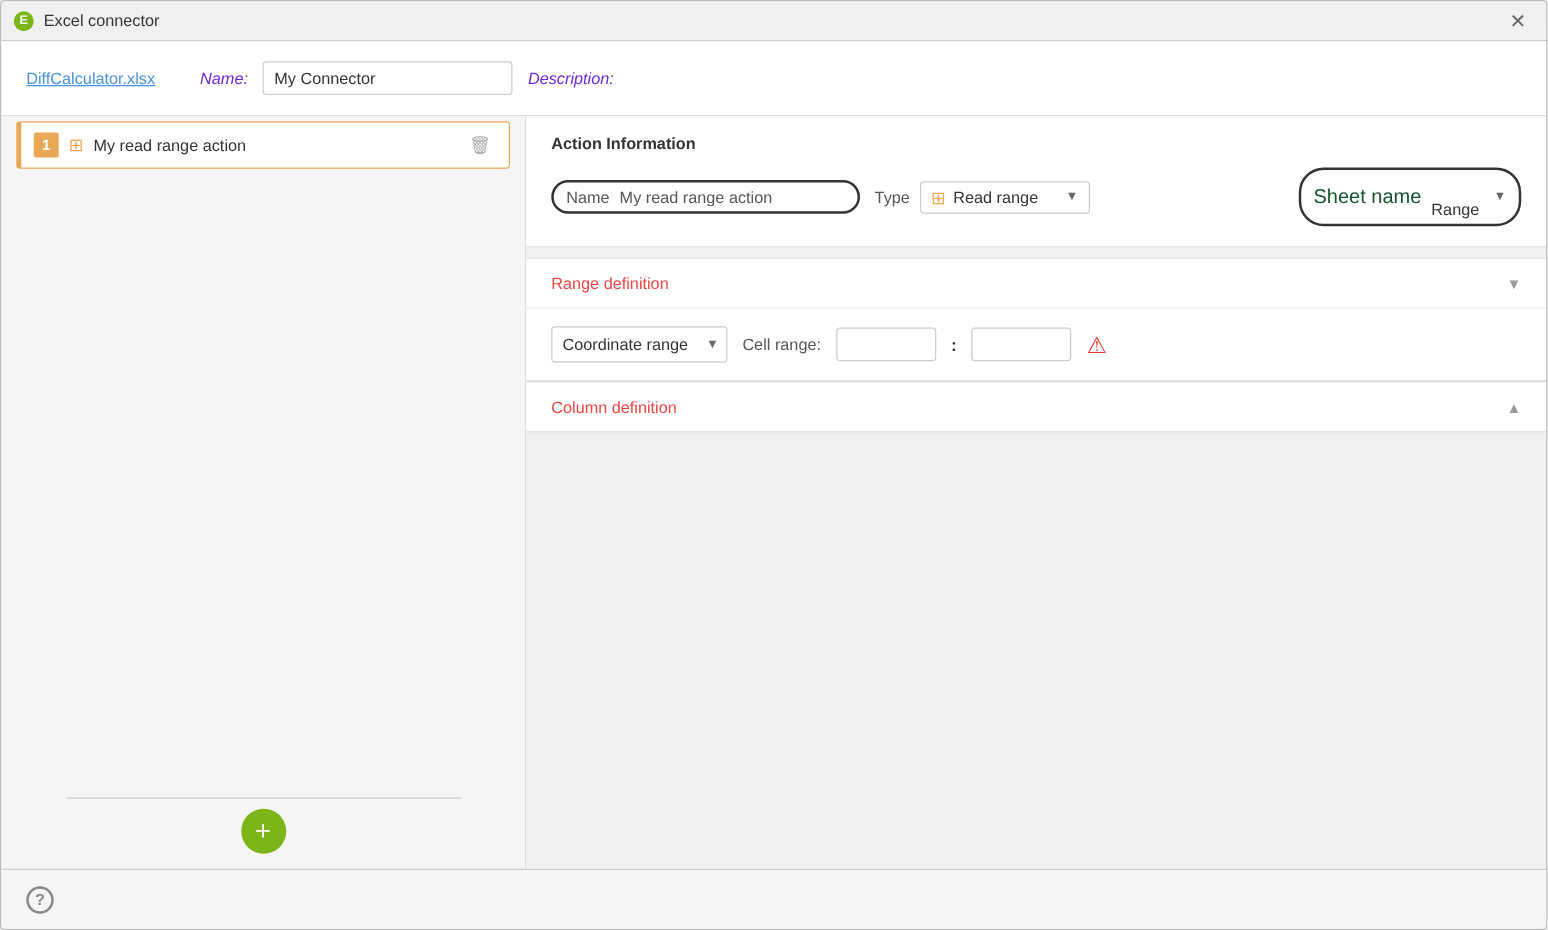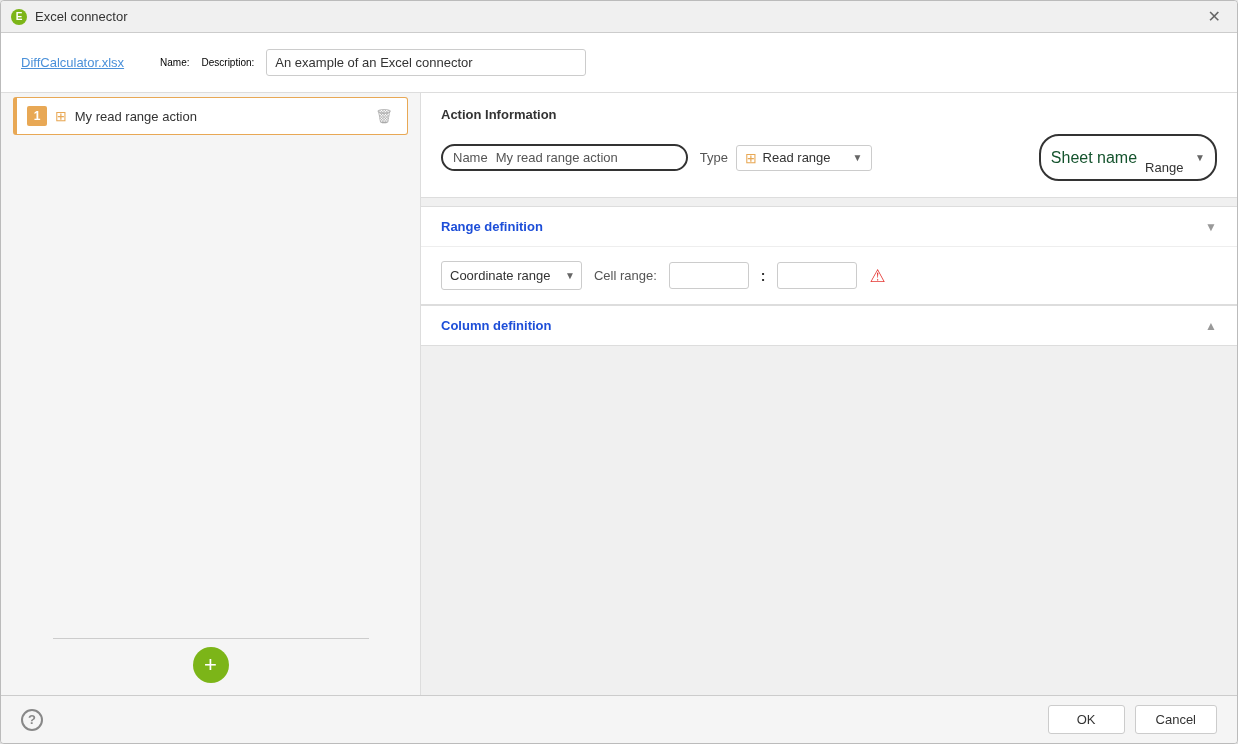--- a/index.html
+++ b/index.html
@@ -102,23 +102,24 @@
 
     .connector-fields {
       display: flex;
       align-items: center;
       gap: 12px;
       margin-left: 20px;
       flex: 1;
     }
 
     .field-label {
-      color: #000000;
-      font-size: 10px;
+      color: #6d28d9;
+      font-size: 13px;
       white-space: nowrap;
+      font-style: italic;
     }
 
     .text-input {
       border: 1px solid #ccc;
       border-radius: 3px;
       padding: 5px 8px;
       font-size: 13px;
       color: #333;
       background: white;
     }
@@ -348,22 +349,22 @@
       display: flex;
       align-items: center;
       justify-content: space-between;
       padding: 12px 20px;
       cursor: pointer;
       border-bottom: 1px solid #eee;
     }
 
     .collapsible-title {
       font-size: 13px;
-      color: #1d4ed8;
-      font-weight: 700;
+      color: #ef4444;
+      font-weight: 400;
     }
 
     .collapse-icon {
       color: #999;
       font-size: 12px;
     }
 
     .range-body {
       padding: 14px 20px;
       display: flex;
@@ -522,23 +523,23 @@
       <span class="title-text">Excel connector</span>
     </div>
     <button class="close-btn">✕</button>
   </div>
 
   <div class="top-bar">
     <a class="file-link">DiffCalculator.xlsx</a>
 
     <div class="connector-fields">
       <span class="field-label">Name:</span>
+      <input class="text-input name-input" value="My Connector" style="">
 
       <span class="field-label">Description:</span>
-      <input class="text-input desc-input" value="An example of an Excel connector" style="">
     </div>
   </div>
 
   <div class="main-content">
 
     <div class="left-panel">
 
       <div class="action-list">
         <div class="action-item">
           <div class="action-number">1</div>
@@ -619,19 +620,15 @@
           <span class="collapsible-title">Column definition</span>
           <span class="collapse-icon">▲</span>
         </div>
       </div>
 
     </div>
   </div>
 
   <div class="bottom-bar">
     <div class="help-icon">?</div>
-    <div class="bottom-buttons">
-      <button class="ok-btn">OK</button>
-      <button class="cancel-btn">Cancel</button>
-    </div>
   </div>
 
 </div>
 
 </body></html>

